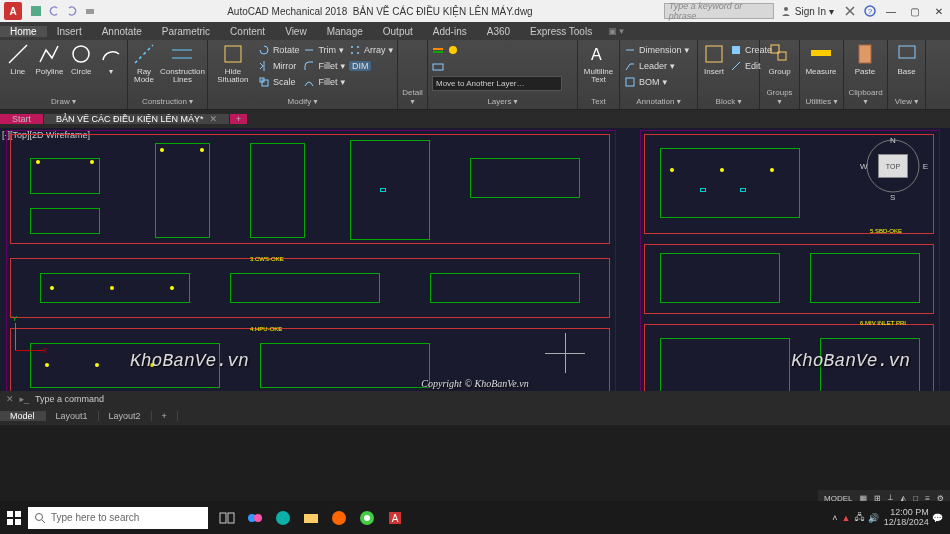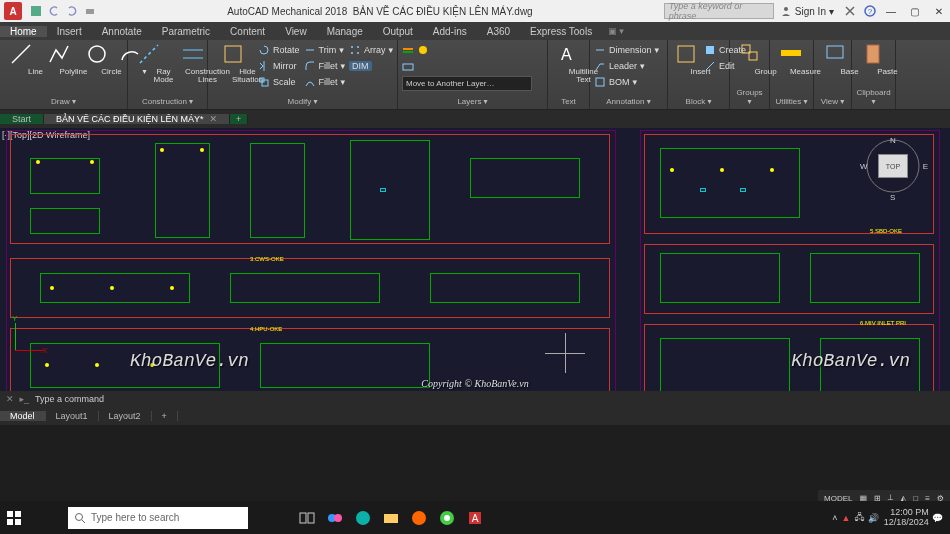--- a/index.html
+++ b/index.html
@@ -21,29 +21,29 @@
 .ribbon-tab { padding: 0 10px; color: #ccc; cursor: pointer; }
 .ribbon-tab.active { background: #505050; color: #fff; }
 
 
 .ribbon { height: 70px; background: linear-gradient(#4a4a4a, #3e3e3e); display: flex; border-bottom: 1px solid #222; }
 .panel { border-right: 1px solid #2a2a2a; padding: 2px 4px; display: flex; flex-direction: column; justify-content: space-between; }
 .panel-content { display: flex; gap: 4px; align-items: flex-start; flex: 1; }
 .panel-label { font-size: 8px; color: #bbb; text-align: center; padding: 1px 0; }
 .big-btn { display: flex; flex-direction: column; align-items: center; gap: 2px; width: 34px; cursor: pointer; }
 .big-btn .icon { width: 24px; height: 24px; }
-.big-btn .lbl { font-size: 8px; color: #ddd; text-align: center; line-height: 1; padding-left: 29px; }
+.big-btn .lbl { font-size: 8px; color: #ddd; text-align: center; line-height: 1; }
 .mini-col { display: flex; flex-direction: column; gap: 1px; }
 .mini-row { display: flex; align-items: center; gap: 3px; font-size: 9px; color: #ddd; height: 15px; white-space: nowrap; }
 .mini-row .mi { width: 12px; height: 12px; }
 .layer-dd { width: 130px; height: 15px; background: #222; border: 1px solid #555; font-size: 8px; color: #ccc; padding: 0 3px; display: flex; align-items: center; }
 
 
 .doc-tabs { height: 18px; background: #2a2a2a; display: flex; align-items: center; }
-.doc-tab { padding: 0 12px; font-size: 9px; color: #bbb; background: #14532d; border-right: 1px solid #222; cursor: pointer; }
+.doc-tab { padding: 0 12px; font-size: 9px; color: #bbb; background: #be185d; border-right: 1px solid #222; cursor: pointer; }
 .doc-tab.active { background: #444; color: #fff; }
 .doc-tab .x { margin-left: 6px; color: #999; }
 
 
 .canvas { position: relative; height: 263px; background: #1a1a2e; overflow: hidden; }
 .vp-label { position: absolute; top: 2px; left: 2px; font-size: 9px; color: #ccc; }
 .vcube { position: absolute; top: 8px; right: 20px; width: 70px; height: 70px; }
 .vcube .cube { position: absolute; top: 18px; left: 18px; width: 30px; height: 24px; background: #ddd; border: 1px solid #888; font-size: 7px; display: flex; align-items: center; justify-content: center; color: #444; }
 .vcube .dir { position: absolute; font-size: 8px; color: #ccc; }
 .frame { position: absolute; border: 1px solid #660066; }
@@ -68,21 +68,21 @@
 
 
 .cmdline { height: 16px; background: #2a2a2a; display: flex; align-items: center; font-size: 9px; color: #888; padding: 0 6px; gap: 6px; }
 .cmdline .prompt { color: #ccc; }
 
 
 .statusbar { position: absolute; bottom: 28px; right: 0; height: 16px; display: flex; align-items: center; gap: 3px; font-size: 8px; color: #ccc; background: #2a2a2a; padding: 0 4px; }
 .statusbar .sb-item { padding: 0 2px; }
 
 
-.taskbar { position: absolute; bottom: 0; left: 0; right: 0; height: 33px; background: #1a1a1a; display: flex; align-items: center; gap: 40px; }
+.taskbar { position: absolute; bottom: 0; left: 0; right: 0; height: 33px; background: #1a1a1a; display: flex; align-items: center; }
 .taskbar .start { width: 28px; height: 28px; display: flex; align-items: center; justify-content: center; color: #fff; }
 .taskbar .search { width: 180px; height: 22px; background: #fff; display: flex; align-items: center; padding: 0 6px; font-size: 10px; color: #666; gap: 5px; }
 .taskbar .ticons { display: flex; gap: 2px; margin-left: 6px; }
 .taskbar .ticon { width: 26px; height: 26px; display: flex; align-items: center; justify-content: center; }
 .tray { margin-left: auto; display: flex; align-items: center; gap: 4px; color: #ccc; font-size: 9px; padding-right: 6px; }
 .tray .clock { text-align: right; line-height: 1.1; }
 
 
 svg { display: block; }
 </style>
@@ -246,20 +246,24 @@
             </svg><span>Array</span> ▾</div>
         <div class="mini-row">
             <span style="background:#468;padding:0 3px;border-radius:2px">DIM</span>
           </div>
         <div class="mini-row"></div>
       </div>
     </div>
     <div class="panel-label">Modify ▾</div>
   </div>
 
+  <div class="panel" style="width:30px">
+    <div class="panel-content"></div>
+    <div class="panel-label">Detail ▾</div>
+  </div>
 
   <div class="panel" style="width:150px">
     <div class="panel-content" style="flex-direction:column;gap:2px">
       <div class="mini-row">
           <svg class="mi" viewBox="0 0 12 12">
             <rect x="1" y="4" width="10" height="2" fill="#f80"></rect>
             <rect x="1" y="7" width="10" height="2" fill="#0a0"></rect>
           </svg>
           <svg class="mi" viewBox="0 0 12 12">
             <circle cx="6" cy="6" r="4" fill="#fc0"></circle>
@@ -347,42 +351,42 @@
         <div class="big-btn">
           <svg class="icon" viewBox="0 0 24 24">
             <rect x="2" y="8" width="20" height="6" fill="#fc0"></rect>
           </svg>
           <span class="lbl">Measure</span>
         </div>
       </div>
     <div class="panel-label">Utilities ▾</div>
   </div>
 
+  <div class="panel" style="width:44px">
+    <div class="panel-content">
+        <div class="big-btn">
+          <svg class="icon" viewBox="0 0 24 24">
+            <rect x="6" y="3" width="12" height="18" fill="#d96" stroke="#a64"></rect>
+          </svg>
+          <span class="lbl">Paste</span>
+        </div>
+      </div>
+    <div class="panel-label">Clipboard ▾</div>
+  </div>
+
   <div class="panel" style="width:38px">
     <div class="panel-content">
         <div class="big-btn">
           <svg class="icon" viewBox="0 0 24 24">
             <rect x="4" y="4" width="16" height="12" fill="none" stroke="#8cf"></rect>
           </svg>
           <span class="lbl">Base</span>
         </div>
       </div>
     <div class="panel-label">View ▾</div>
-  </div>
-
-  <div class="panel" style="width:44px">
-    <div class="panel-content">
-        <div class="big-btn">
-          <svg class="icon" viewBox="0 0 24 24">
-            <rect x="6" y="3" width="12" height="18" fill="#d96" stroke="#a64"></rect>
-          </svg>
-          <span class="lbl">Paste</span>
-        </div>
-      </div>
-    <div class="panel-label">Clipboard ▾</div>
   </div>
 </div>
 
 <div class="doc-tabs">
   <div class="doc-tab">Start</div>
   <div class="doc-tab active"><span>BẢN VẼ CÁC ĐIỀU KIỆN LÊN MÁY*</span><span class="x">✕</span></div>
   <div class="doc-tab" style="padding:0 6px">+</div>
 </div>
 
 <div class="canvas">

